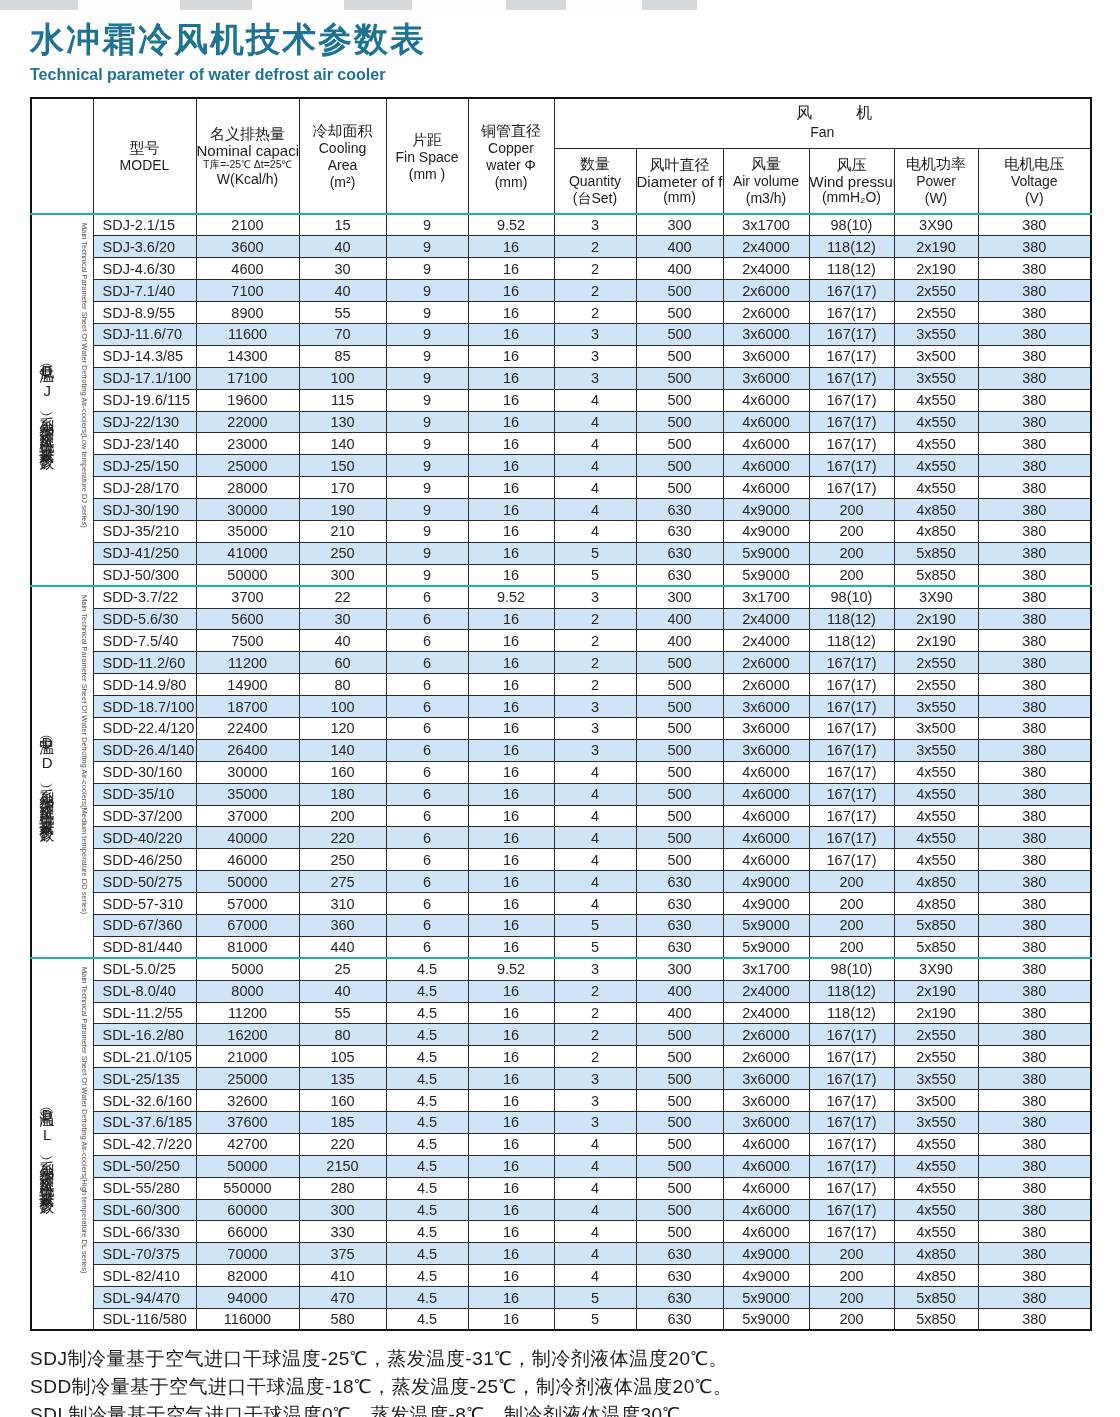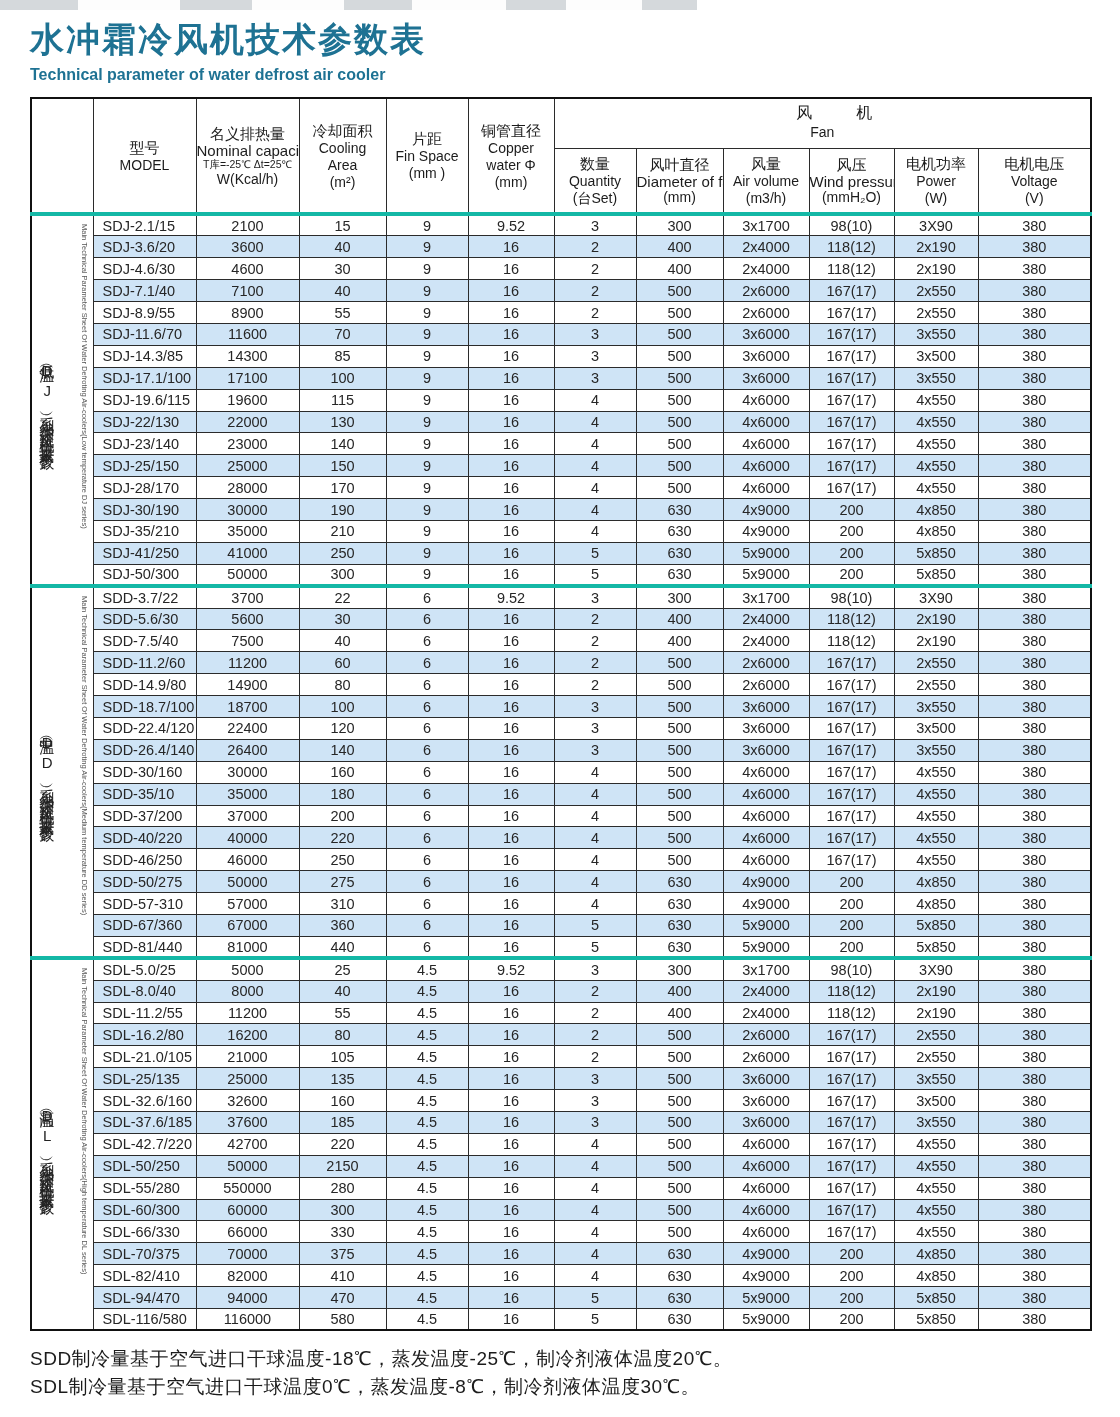--- a/index.html
+++ b/index.html
@@ -33,21 +33,21 @@
   .h-row1 td{height:50px;}
   .h-row2 td{height:66px;}
   thead td{background:#fff;}
   .hz{font-size:15px; line-height:19px; color:#1c1c1c;}
   .he{font-size:14px; line-height:17px; color:#1c1c1c;}
   .he-cond{font-size:15px; line-height:15px; color:#1c1c1c;}
   .hs{font-size:10.5px; line-height:13px; color:#1c1c1c;}
   .fan-zh{letter-spacing:44px; padding-left:68px; font-size:16px;font-family:Liberation Mono, monospace;}
   tbody tr{height:21.9px;}
   tbody tr.stripe td{background:var(--stripe);}
-  tbody tr.section-start td{border-top:4px solid #14b8a6;}
+  tbody tr.section-start td{border-top:2px solid #14b8a6;}
   td.model-cell{text-align:left; padding-left:9px;}
   td.section-cell{background:#fff !important; position:relative; padding:0;}
   .sec-zh{
     position:absolute; left:7px; top:50%; transform:translateY(-50%);
     writing-mode:vertical-rl; text-orientation:upright;
     font-size:15px; letter-spacing:3px; line-height:1.05; color:#222; white-space:nowrap;
   }
   .sec-en{
     position:absolute; right:4px; top:8px;
     writing-mode:vertical-rl;
@@ -820,15 +820,16 @@
         <td>630</td>
         <td>5x9000</td>
         <td>200</td>
         <td>5x850</td>
         <td>380</td>
       </tr>
     </tbody>
 </table>
 
 <div class="notes">
+  <p>SDJ制冷量基于空气进口干球温度-25℃，蒸发温度-31℃，制冷剂液体温度20℃。</p>
   <p>SDD制冷量基于空气进口干球温度-18℃，蒸发温度-25℃，制冷剂液体温度20℃。</p>
   <p>SDL制冷量基于空气进口干球温度0℃，蒸发温度-8℃，制冷剂液体温度30℃。</p>
 </div>
 
 </body></html>

